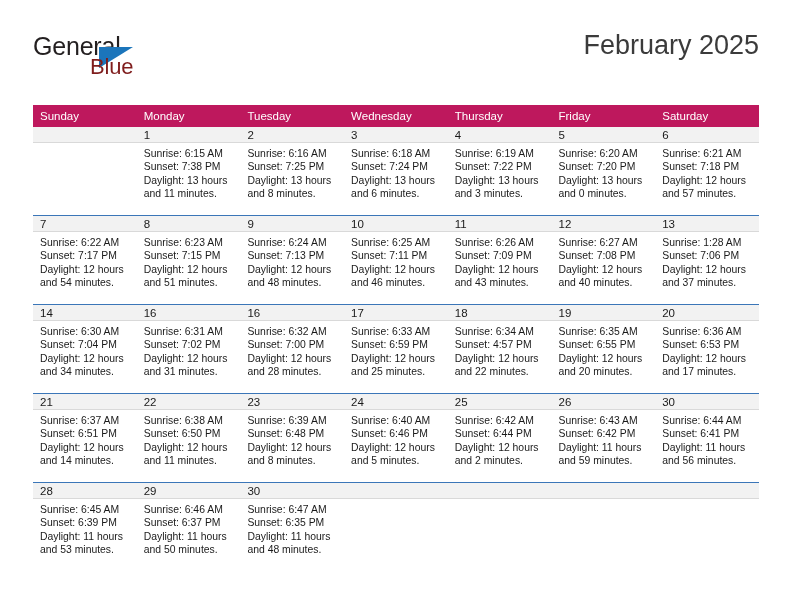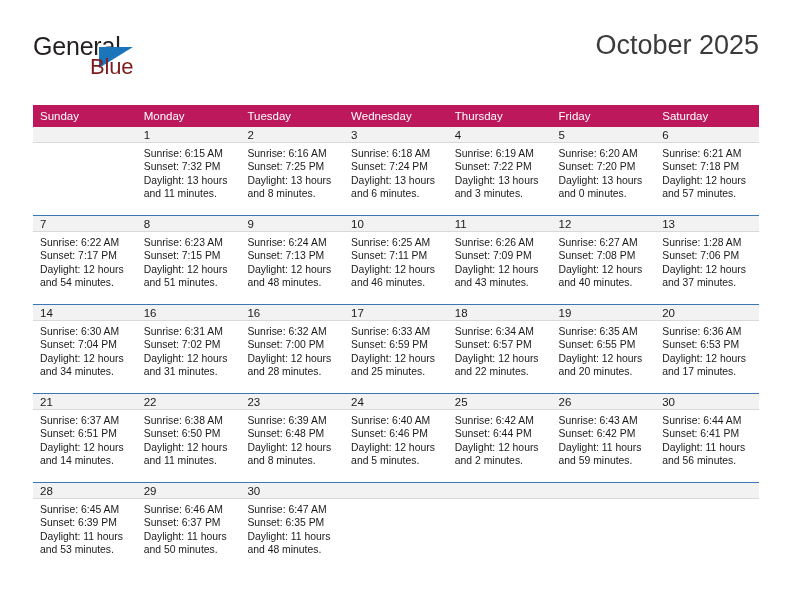--- a/index.html
+++ b/index.html
@@ -154,21 +154,21 @@
 
   <div class="header">
 
     <div class="logo">
       <span class="logo-general">General</span>
       <span class="logo-triangle"></span>
       <span class="logo-blue">Blue</span>
     </div>
 
     <div class="title-block">
-      <div class="cal-title">October 2025</div>
+      <div class="cal-title">February 2025</div>
     </div>
 
   </div>
 
   <table class="calendar">
     <thead>
       <tr>
         <th>Sunday</th>
         <th>Monday</th>
         <th>Tuesday</th>
@@ -183,21 +183,21 @@
           <td>
             <div class="cell empty">
               <div class="daynum-band"></div>
             </div>
           </td>
           <td>
             <div class="cell">
               <div class="daynum-band">1</div>
               <div class="cell-lines">
                 <div>Sunrise: 6:15 AM</div>
-                <div>Sunset: 7:32 PM</div>
+                <div>Sunset: 7:38 PM</div>
                 <div>Daylight: 13 hours</div>
                 <div>and 11 minutes.</div>
               </div>
             </div>
           </td>
           <td>
             <div class="cell">
               <div class="daynum-band">2</div>
               <div class="cell-lines">
                 <div>Sunrise: 6:16 AM</div>
@@ -374,21 +374,21 @@
                 <div>Daylight: 12 hours</div>
                 <div>and 25 minutes.</div>
               </div>
             </div>
           </td>
           <td>
             <div class="cell">
               <div class="daynum-band">18</div>
               <div class="cell-lines">
                 <div>Sunrise: 6:34 AM</div>
-                <div>Sunset: 6:57 PM</div>
+                <div>Sunset: 4:57 PM</div>
                 <div>Daylight: 12 hours</div>
                 <div>and 22 minutes.</div>
               </div>
             </div>
           </td>
           <td>
             <div class="cell">
               <div class="daynum-band">19</div>
               <div class="cell-lines">
                 <div>Sunrise: 6:35 AM</div>

